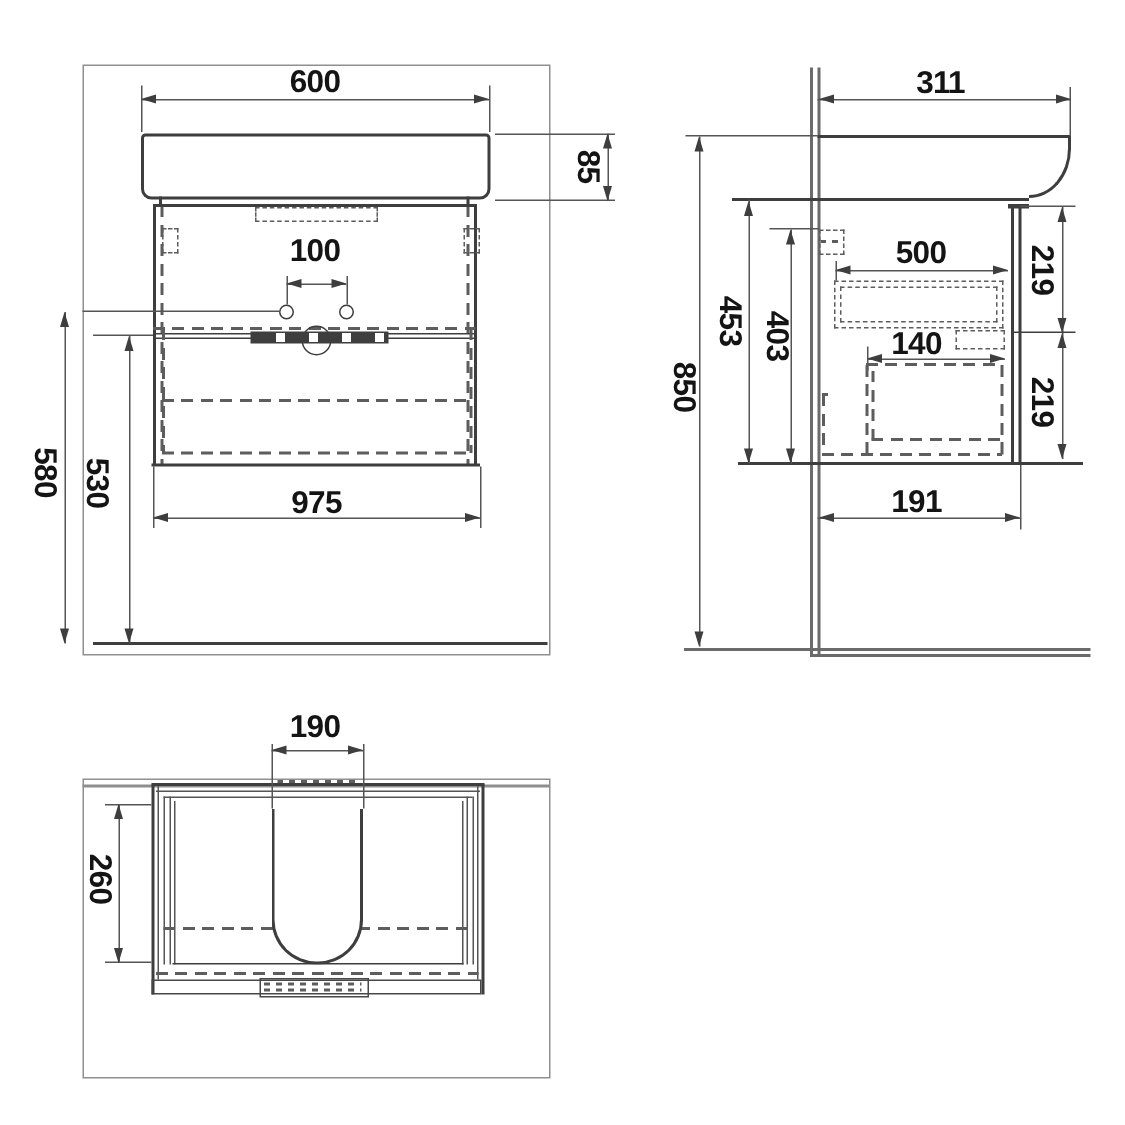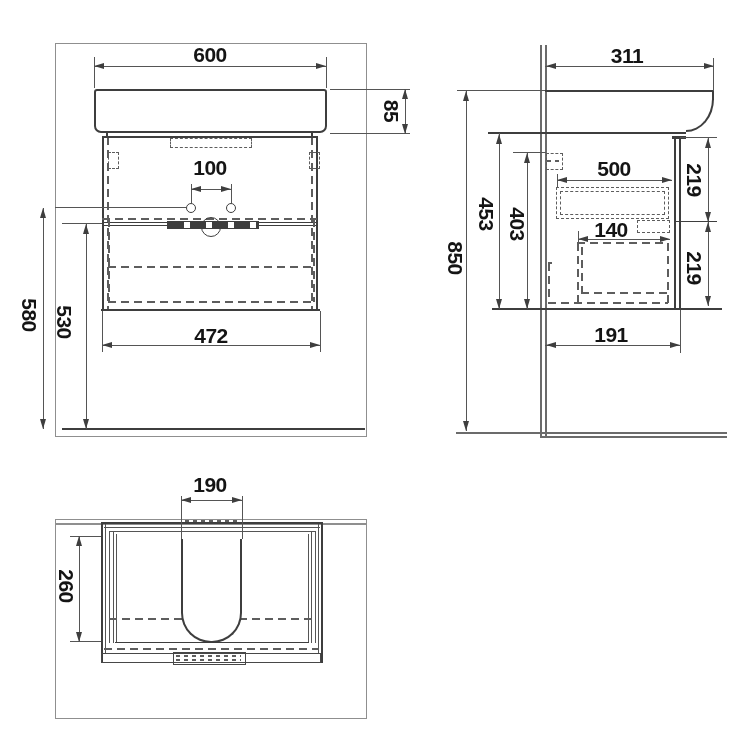--- a/index.html
+++ b/index.html
@@ -93,21 +93,21 @@
   <div class="vd" style="left:108px;top:219px;height:83px;"></div>
   <div class="vd" style="left:313px;top:219px;height:83px;"></div>
   <div class="hd" style="left:108px;top:266px;width:205px;"></div>
   <div class="hd" style="left:108px;top:301px;width:205px;"></div>
 
   <div class="v1" style="left:102px;top:311px;height:41px;"></div>
   <div class="v1" style="left:320px;top:311px;height:41px;"></div>
   <div class="h1" style="left:102px;top:345px;width:218px;"></div>
   <div class="aL" style="left:102px;top:342.2px;"></div>
   <div class="aR" style="left:310px;top:342.2px;"></div>
-  <div class="dim" style="left:211px;top:336px;">472</div>
+  <div class="dim" style="left:211px;top:336px;">975</div>
 
   <div class="v1" style="left:43px;top:208px;height:221px;"></div>
   <div class="aU" style="left:40.2px;top:208px;"></div>
   <div class="aD" style="left:40.2px;top:419px;"></div>
   <div class="dim rot" style="left:29px;top:315px;">580</div>
   <div class="v1" style="left:86px;top:224px;height:205px;"></div>
   <div class="aU" style="left:83.2px;top:224px;"></div>
   <div class="aD" style="left:83.2px;top:419px;"></div>
   <div class="dim rot" style="left:64px;top:322px;">530</div>
 

